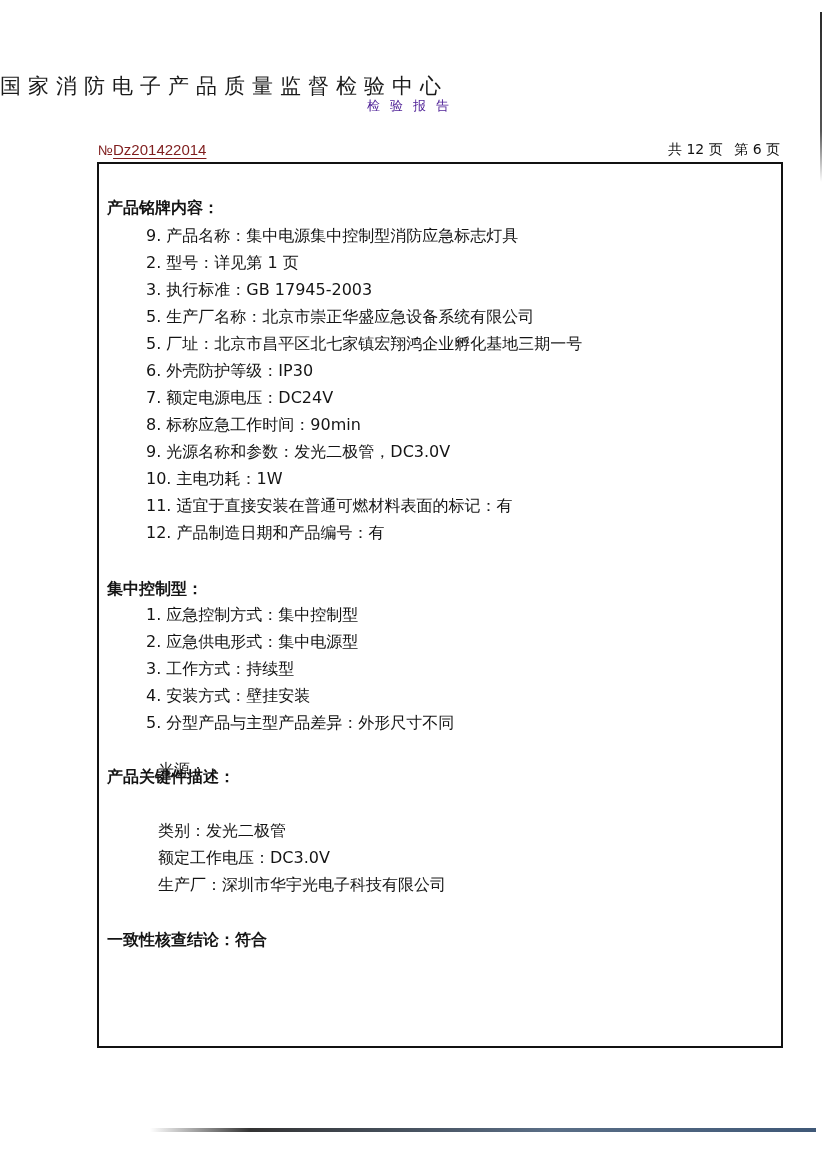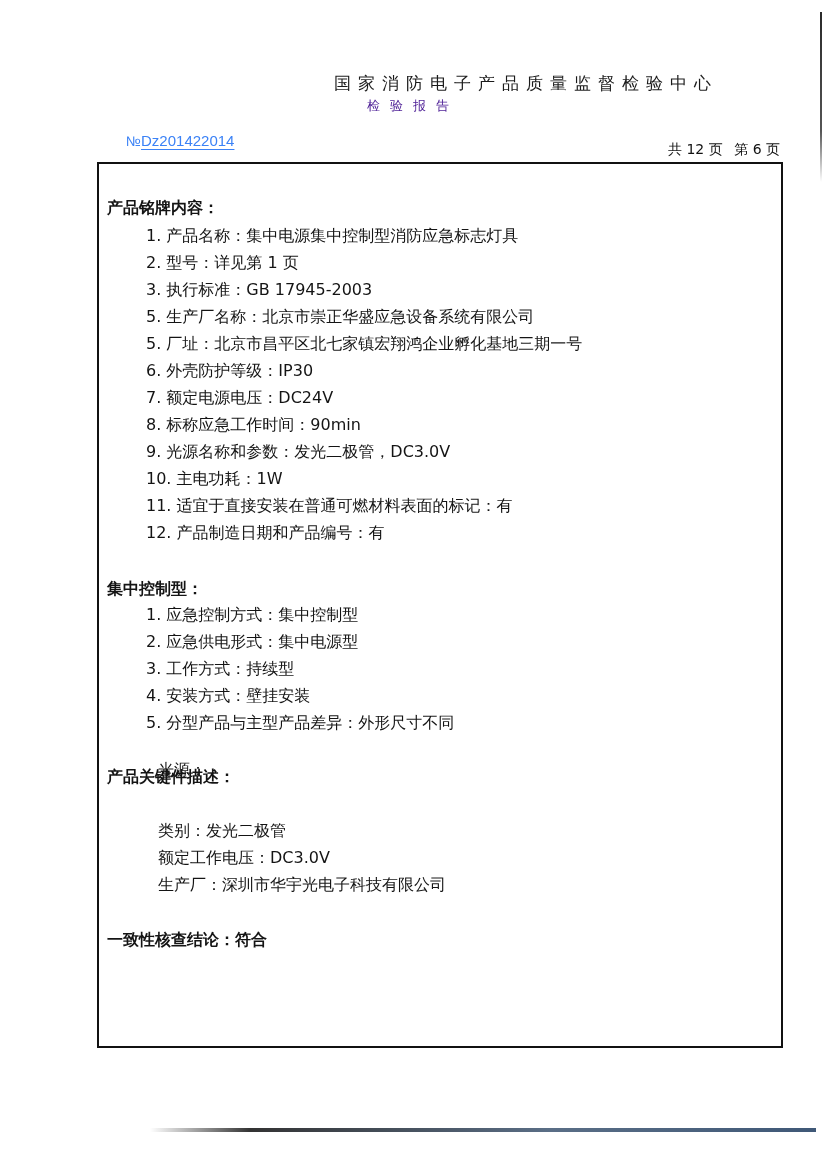--- a/index.html
+++ b/index.html
@@ -1,31 +1,30 @@
 <!DOCTYPE html>
 <html><head>
   <meta charset="utf-8">
   <style>
     html, body { margin: 0; padding: 0; }
     body {
       width: 826px; height: 1168px; background: #ffffff; position: relative; overflow: hidden;
       font-family: "DejaVu Sans", "Liberation Sans", sans-serif; color: #111;
     }
     .hdr-org {
-      position: absolute; left: 0; width: 718px; top: 72px; text-align: right;
-      font-size: 17px; letter-spacing: 7px; color: #1a1a1a;
+      position: absolute; left: 0; width: 718px; top: 72px; text-align: left;
+      font-size: 21px; letter-spacing: 7px; color: #1a1a1a;
     }
     .hdr-title {
       position: absolute; left: 0; width: 826px; top: 97px; text-align: center;
       font-size: 13px; letter-spacing: 10px; color: #4c1d95;
     }
     .report-no {
-      position: absolute; left: 98px; top: 132px; font-size: 15px; color: #3b82f6;
+      position: absolute; left: 98px; top: 141px; font-size: 15px; color: #7f1d1d;
       font-family: "Liberation Sans", sans-serif;
-      margin-left: 28px;
     }
     .report-no .no-sign { font-size: 14px; }
     .report-no .no-val { text-decoration: underline; text-underline-offset: 3px; }
     .page-info { position: absolute; right: 46px; top: 141px; font-size: 14px; color: #111; }
     .page-info span { margin-left: 7px; }
     .frame {
       position: absolute; left: 97px; top: 162px; width: 686px; height: 886px;
       border: 2px solid #111; box-sizing: border-box;
     }
     .line { position: absolute; font-size: 16px; white-space: nowrap; color: #141414; }
@@ -51,21 +50,21 @@
   <span class="no-sign">№</span><span class="no-val">Dz201422014</span>
 </div>
 <div class="page-info">
   <span>共 12 页</span>
   <span>第 6 页</span>
 </div>
 
 <div class="frame"></div>
 
 <div class="line sec" style="top:198px">产品铭牌内容：</div>
-<div class="line item" style="top:226px">1. 产品名称：集中电源集中控制型消防应急标志灯具</div>
+<div class="line item" style="top:226px">9. 产品名称：集中电源集中控制型消防应急标志灯具</div>
 <div class="line item" style="top:253px">2. 型号：详见第 1 页</div>
 <div class="line item" style="top:280px">3. 执行标准：GB 17945-2003</div>
 <div class="line item" style="top:307px">5. 生产厂名称：北京市崇正华盛应急设备系统有限公司</div>
 <div class="line item" style="top:334px">5. 厂址：北京市昌平区北七家镇宏翔鸿企业孵化基地三期一号</div>
 <div class="line item" style="top:361px">6. 外壳防护等级：IP30</div>
 <div class="line item" style="top:388px">7. 额定电源电压：DC24V</div>
 <div class="line item" style="top:415px">8. 标称应急工作时间：90min</div>
 <div class="line item" style="top:442px">9. 光源名称和参数：发光二极管，DC3.0V</div>
 <div class="line item" style="top:469px">10. 主电功耗：1W</div>
 <div class="line item" style="top:496px">11. 适宜于直接安装在普通可燃材料表面的标记：有</div>

